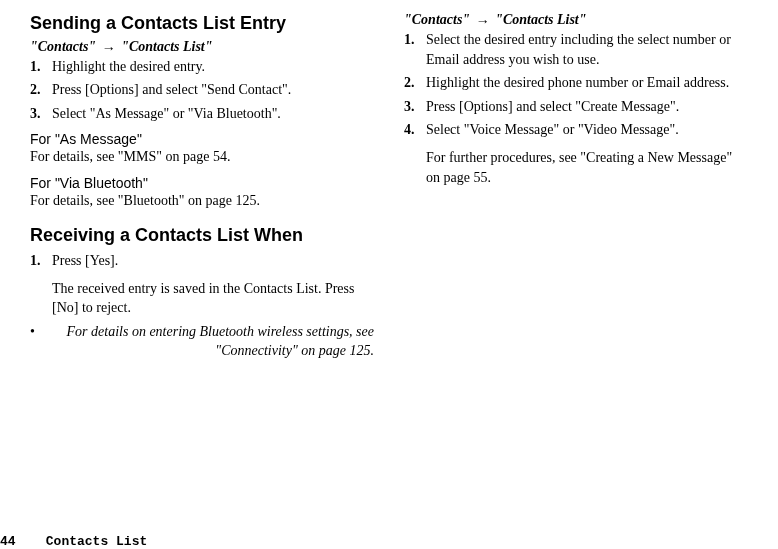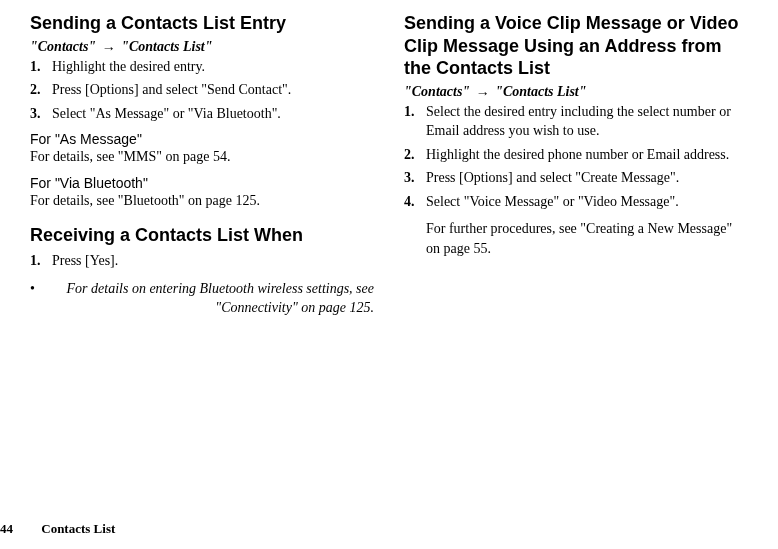--- a/index.html
+++ b/index.html
@@ -87,22 +87,22 @@
       flex-shrink: 0;
     }
     .tip-item .tip-text {
       font-style: italic;
       flex: 1;
       text-align: right;
     }
     .footer {
       position: absolute;
       left: 0;
-      bottom: 12px;
-      font-family: Liberation Serif, serif;
+      bottom: 0;
+      font-family: Liberation Mono, monospace;
       font-weight: bold;
       font-size: 13px;
     }
     .footer .page-num {
       display: inline-block;
       width: 38px;
       text-align: left;
     }
     .section-gap {
       margin-top: 14px;
@@ -141,30 +141,30 @@
     </div>
 
     <div class="section-gap">
       <div class="heading">Receiving a Contacts List When</div>
       <ol>
         <li>
             <span class="num">1.</span>
             <span class="txt">Press [Yes].</span>
           </li>
       </ol>
+      <div class="sub-note">The received entry is saved in the Contacts List. Press [No] to reject.</div>
       <div class="tip-item">
         <span class="bullet">•</span>
         <span class="tip-text">For details on entering Bluetooth wireless settings, see "Connectivity" on page 125.</span>
       </div>
     </div>
   </div>
 
   <div class="col">
     <div>
-      <div class="heading">Sending a Voice Clip Message or Video Clip Message Using an Address from the Contacts List</div>
       <div class="breadcrumb">
         <span>"Contacts"</span>
         <span class="arrow">→</span>
         <span>"Contacts List"</span>
       </div>
       <ol>
         <li>
             <span class="num">1.</span>
             <span class="txt">Select the desired entry including the select number or Email address you wish to use.</span>
           </li>

